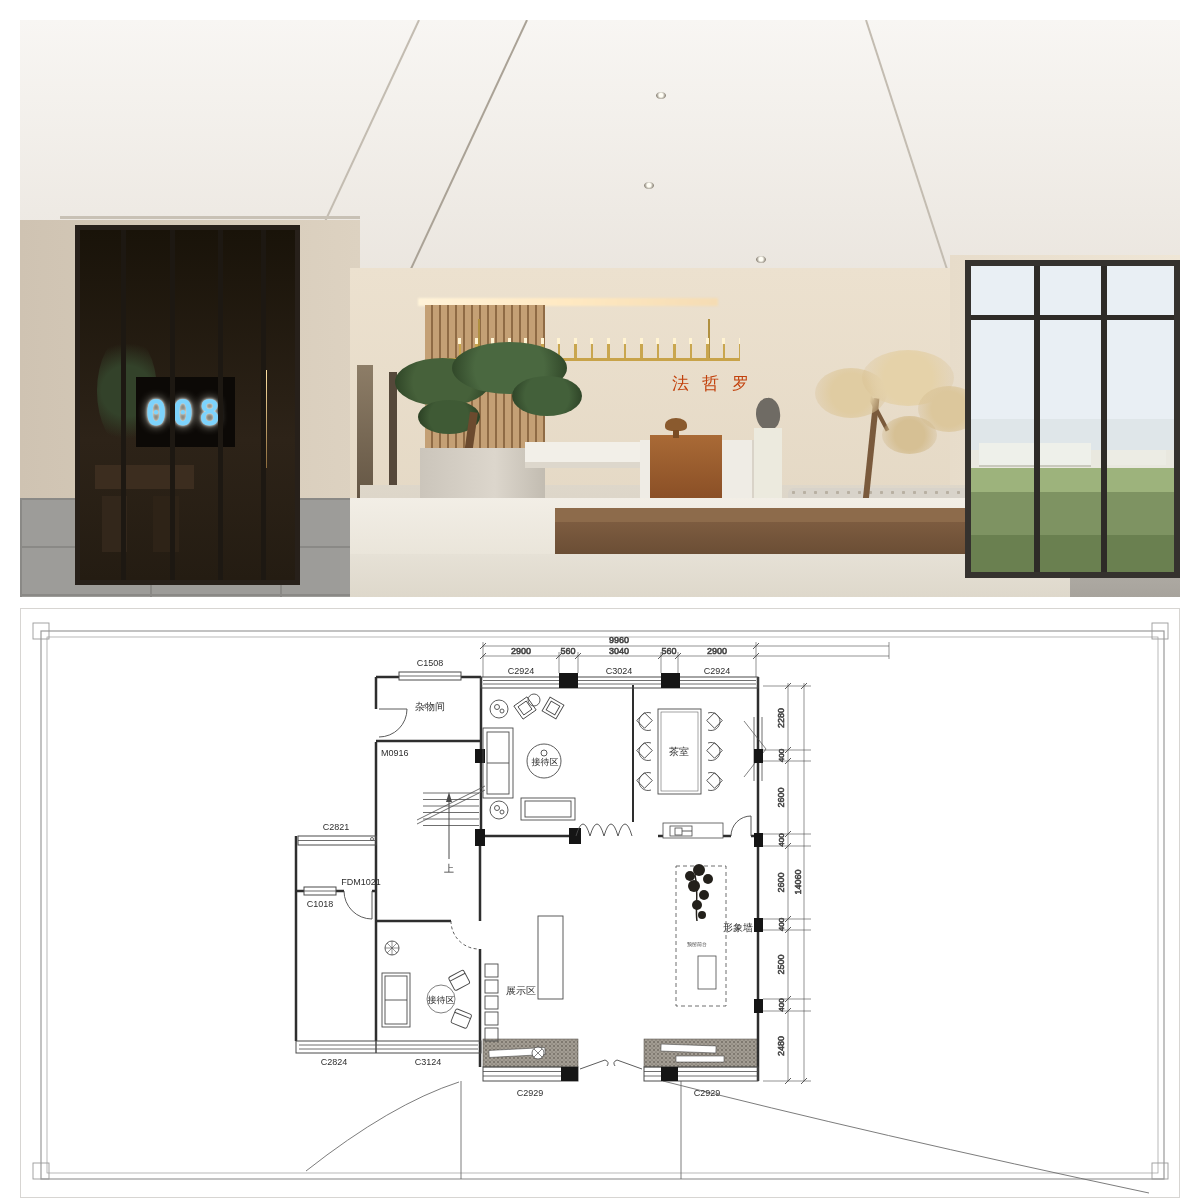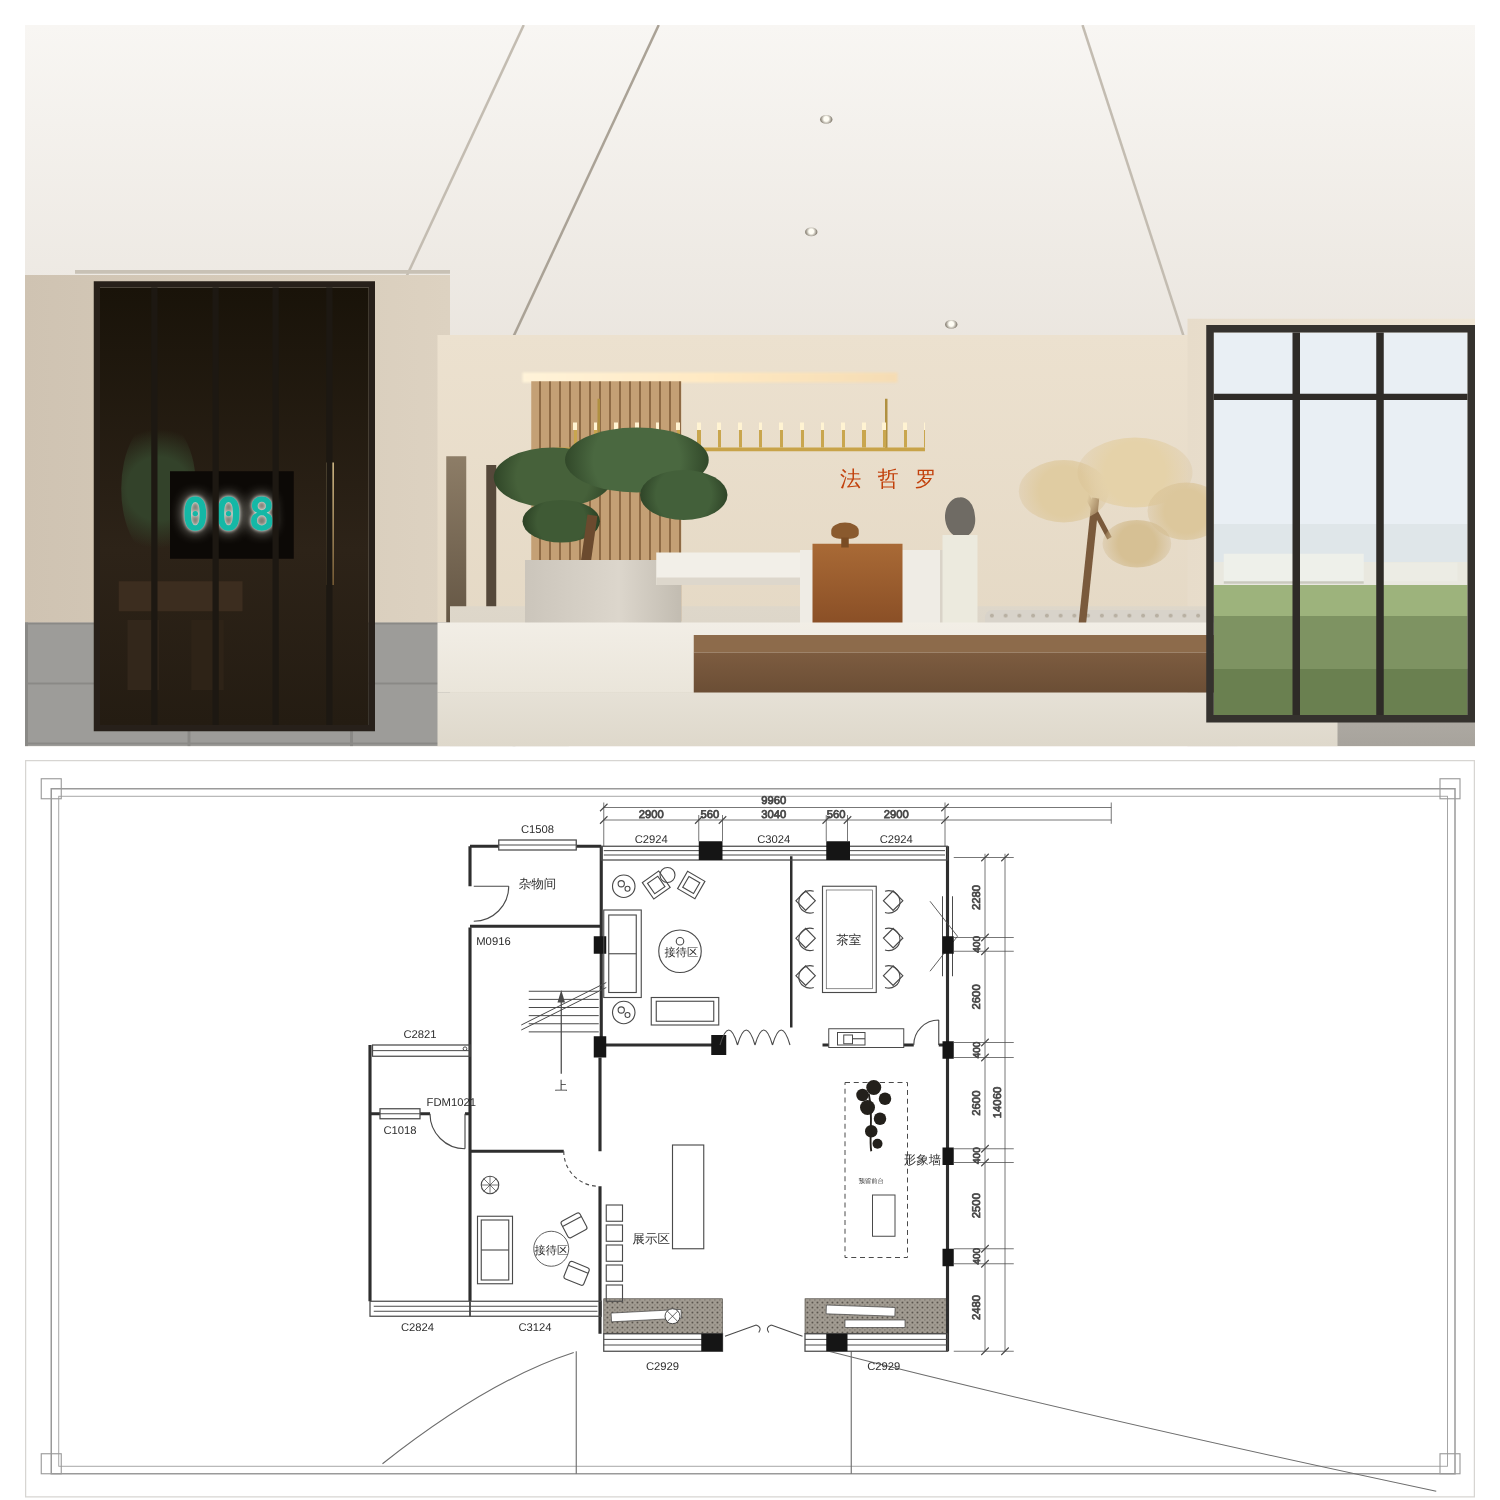--- a/index.html
+++ b/index.html
@@ -3,21 +3,21 @@
 <meta charset="utf-8">
 <style>
   html,body{margin:0;padding:0;background:#ffffff;}
   body{width:1200px;height:1200px;position:relative;font-family:"Liberation Sans",sans-serif;}
   .abs{position:absolute;}
   #render-panel{left:20px;top:20px;width:1160px;height:577px;overflow:hidden;background:#e9e2d6;}
   #plan-panel{left:20px;top:608px;width:1160px;height:590px;background:#ffffff;border:1px solid #d7d5d2;box-sizing:border-box;}
   .seam{background:#c3bcb1;width:2px;transform-origin:top center;}
   .downlight{width:10px;height:7px;border-radius:50%;background:radial-gradient(circle at 50% 45%,#fffdf4 0 30%,#8f887c 70%);}
   .blob{border-radius:50%;}
-  #door-number{color:#14b8a6;font-weight:bold;font-size:36px;letter-spacing:5px;text-shadow:0 0 10px rgba(255,255,240,.9),0 0 3px #fff;font-family:"DejaVu Sans Mono",monospace;}
+  #door-number{color:#7dd3fc;font-weight:bold;font-size:36px;letter-spacing:5px;text-shadow:0 0 10px rgba(255,255,240,.9),0 0 3px #fff;font-family:"DejaVu Sans Mono",monospace;}
   #wall-sign{color:#c2410c;font-size:17px;letter-spacing:13px;font-family:"DejaVu Serif",serif;}
   svg text{font-family:"Liberation Sans",sans-serif;fill:#2e2e2e;}
 </style>
 </head>
 <body>
 
 <div id="render-panel" class="abs">
 
   <div class="abs" style="left:0;top:0;width:1160px;height:268px;background:linear-gradient(180deg,#f8f6f3,#eae5de);"></div>
   <div class="abs seam" style="left:398px;top:0;height:300px;transform:rotate(25deg);"></div>

